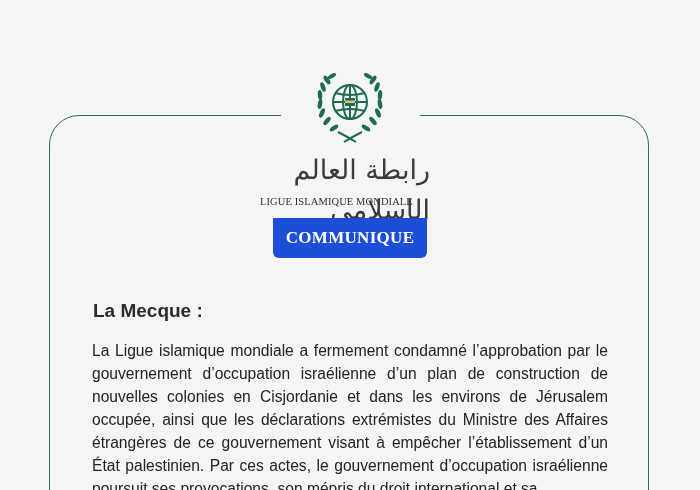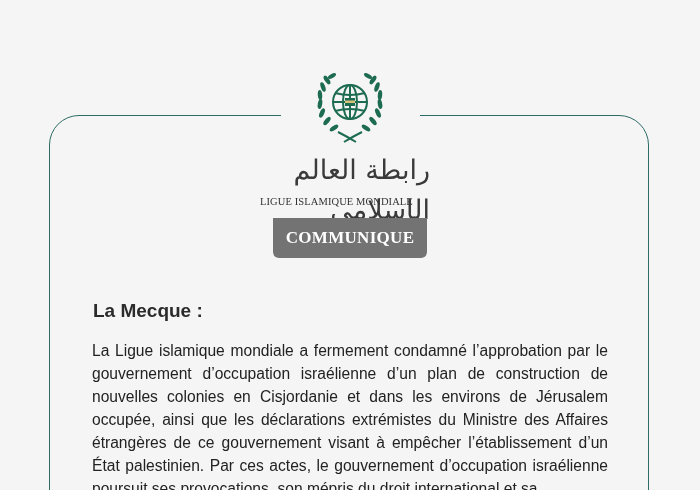--- a/index.html
+++ b/index.html
@@ -62,21 +62,21 @@
       font-size: 10.5px;
       color: #333;
       letter-spacing: 0.1px;
     }
     .banner {
       position: absolute;
       left: 273px;
       top: 218px;
       width: 154px;
       height: 40px;
-      background: #737373;
+      background: #1d4ed8;
       border-radius: 0 0 6px 6px;
       color: #ffffff;
       font-family: "Liberation Serif", serif;
       font-weight: bold;
       font-size: 17px;
       display: flex;
       align-items: center;
       justify-content: center;
       letter-spacing: 0.3px;
     }

